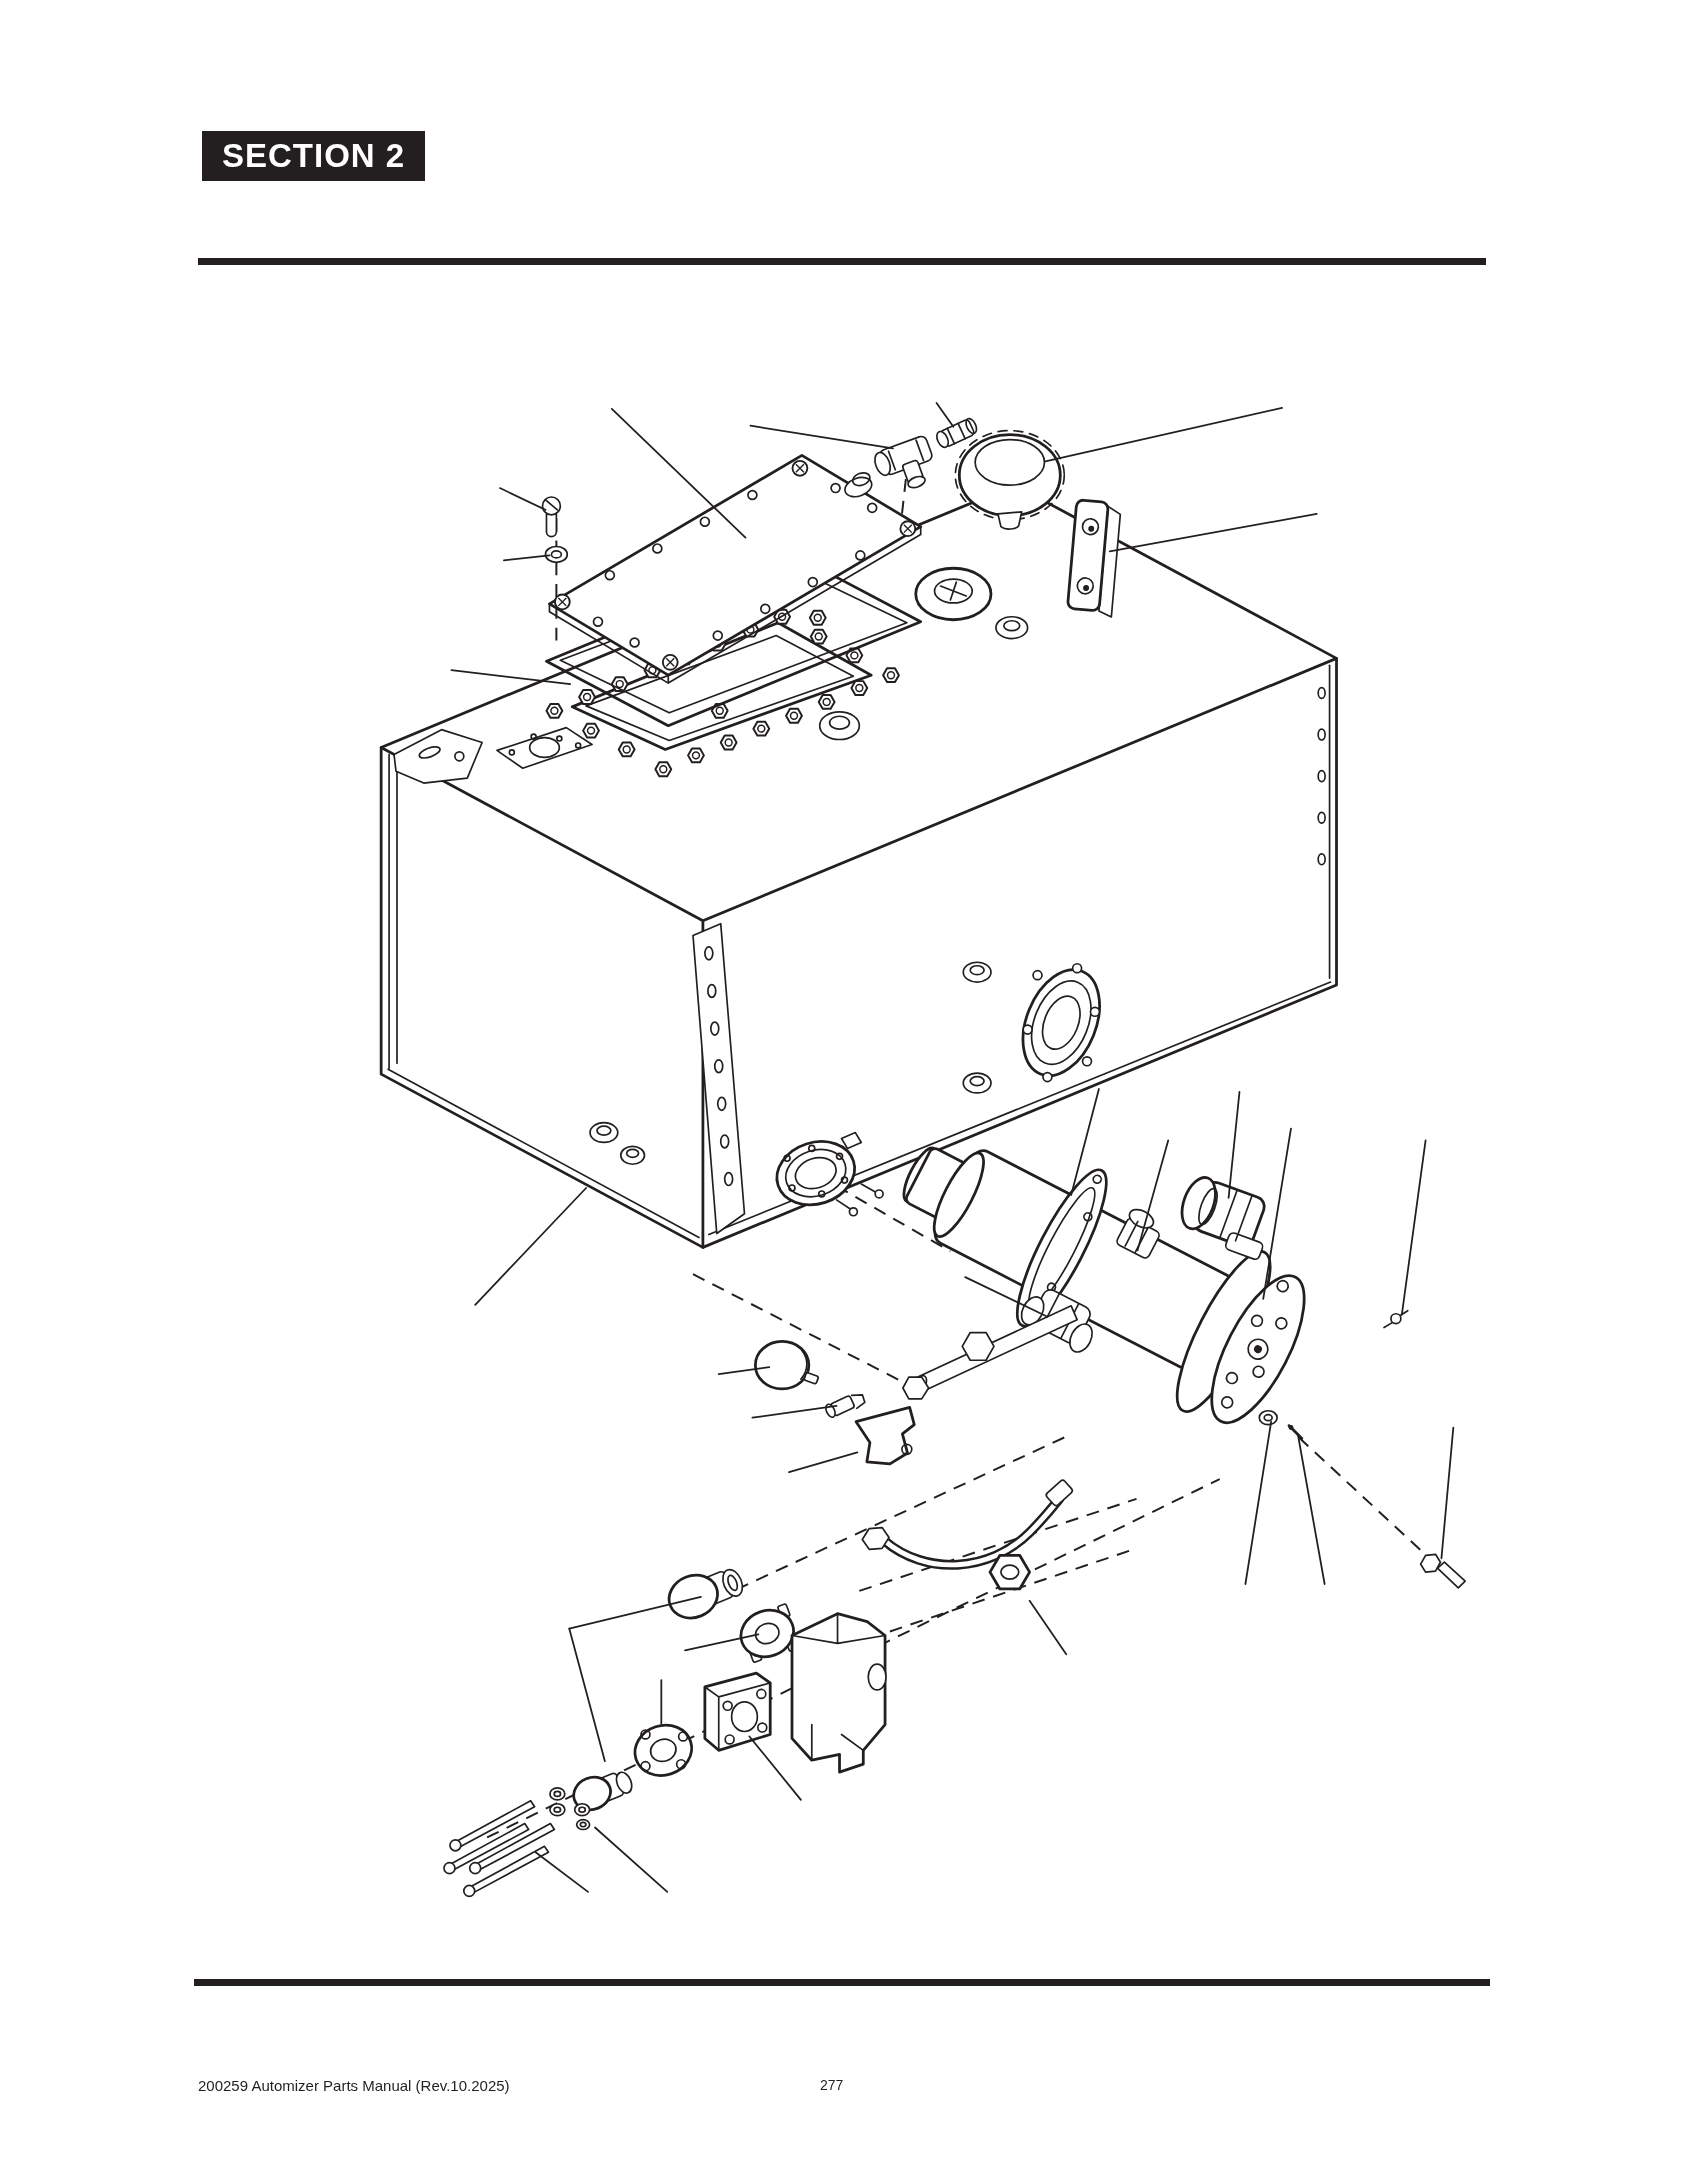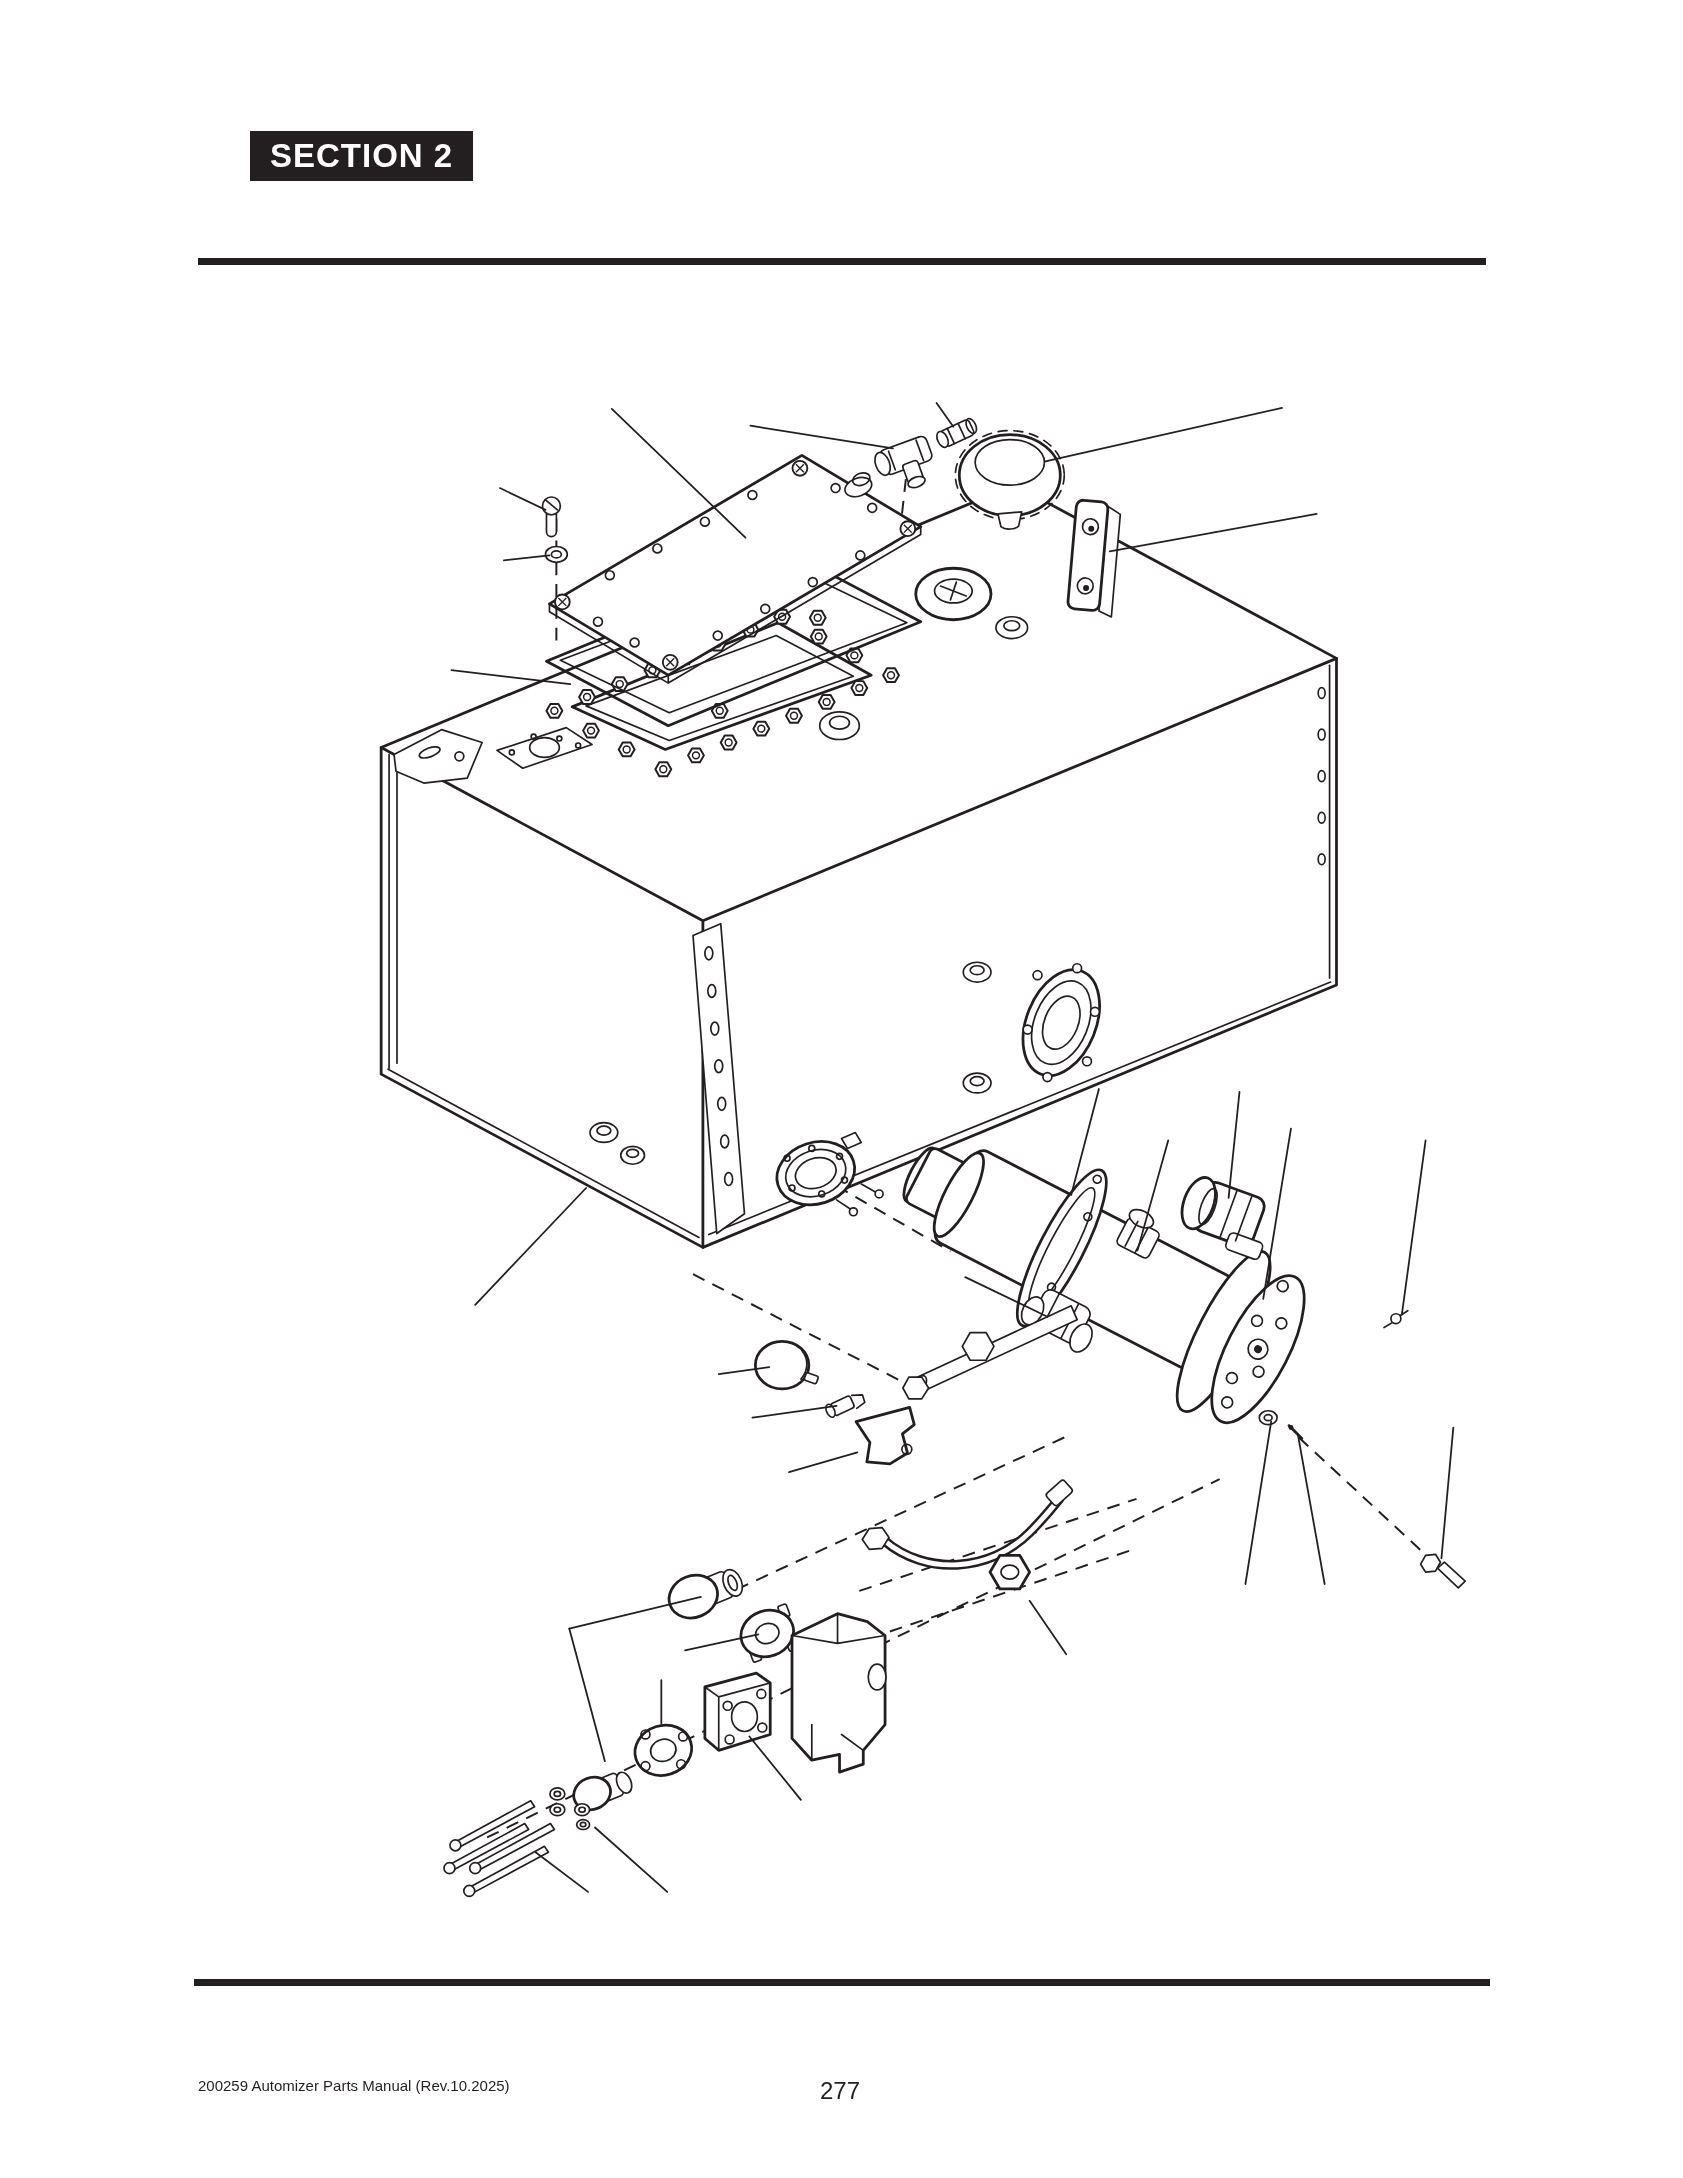--- a/index.html
+++ b/index.html
@@ -1,25 +1,25 @@
 <!DOCTYPE html>
 <html><head>
 <meta charset="utf-8">
 <style>
   html,body{margin:0;padding:0;background:#e8e8e8;}
   .page{position:relative;width:1683px;height:2178px;background:#ffffff;margin:0 auto;overflow:hidden;
         font-family:"Liberation Sans", sans-serif;color:#231f20;}
   .badge{position:absolute;left:202px;top:131px;height:50px;line-height:50px;background:#231f20;
-         color:#fff;font-weight:bold;font-size:33px;padding:0 20px;letter-spacing:1px;margin-left:48px;}
+         color:#fff;font-weight:bold;font-size:33px;padding:0 20px;letter-spacing:1px;}
   .title{position:absolute;left:196px;top:180px;font-weight:bold;font-size:53px;letter-spacing:-1px;white-space:nowrap;}
   .rule{position:absolute;background:#231f20;}
   .rule.top{left:198px;top:258px;width:1288px;height:7px;}
   .rule.bottom{left:194px;top:1979px;width:1296px;height:7px;}
   .footer-left{position:absolute;left:198px;top:2077px;font-size:15px;}
-  .footer-page{position:absolute;left:820px;top:2077px;font-size:24px;}
+  .footer-page{position:absolute;left:820px;top:2077px;font-size:14px;}
   svg{position:absolute;left:0;top:0;}
   
   .s{fill:none;stroke:#231f20;stroke-width:2.8;stroke-linejoin:round;stroke-linecap:round;}
   .f{fill:#ffffff;stroke:#231f20;stroke-width:2.8;stroke-linejoin:round;stroke-linecap:round;}
   .t{stroke-width:1.7;}
   .d{fill:none;stroke:#231f20;stroke-width:2;stroke-dasharray:13 9;}
   .L{fill:none;stroke:#231f20;stroke-width:1.8;stroke-linecap:round;}
   .ink{fill:#231f20;stroke:none;}
 </style>
 </head>

